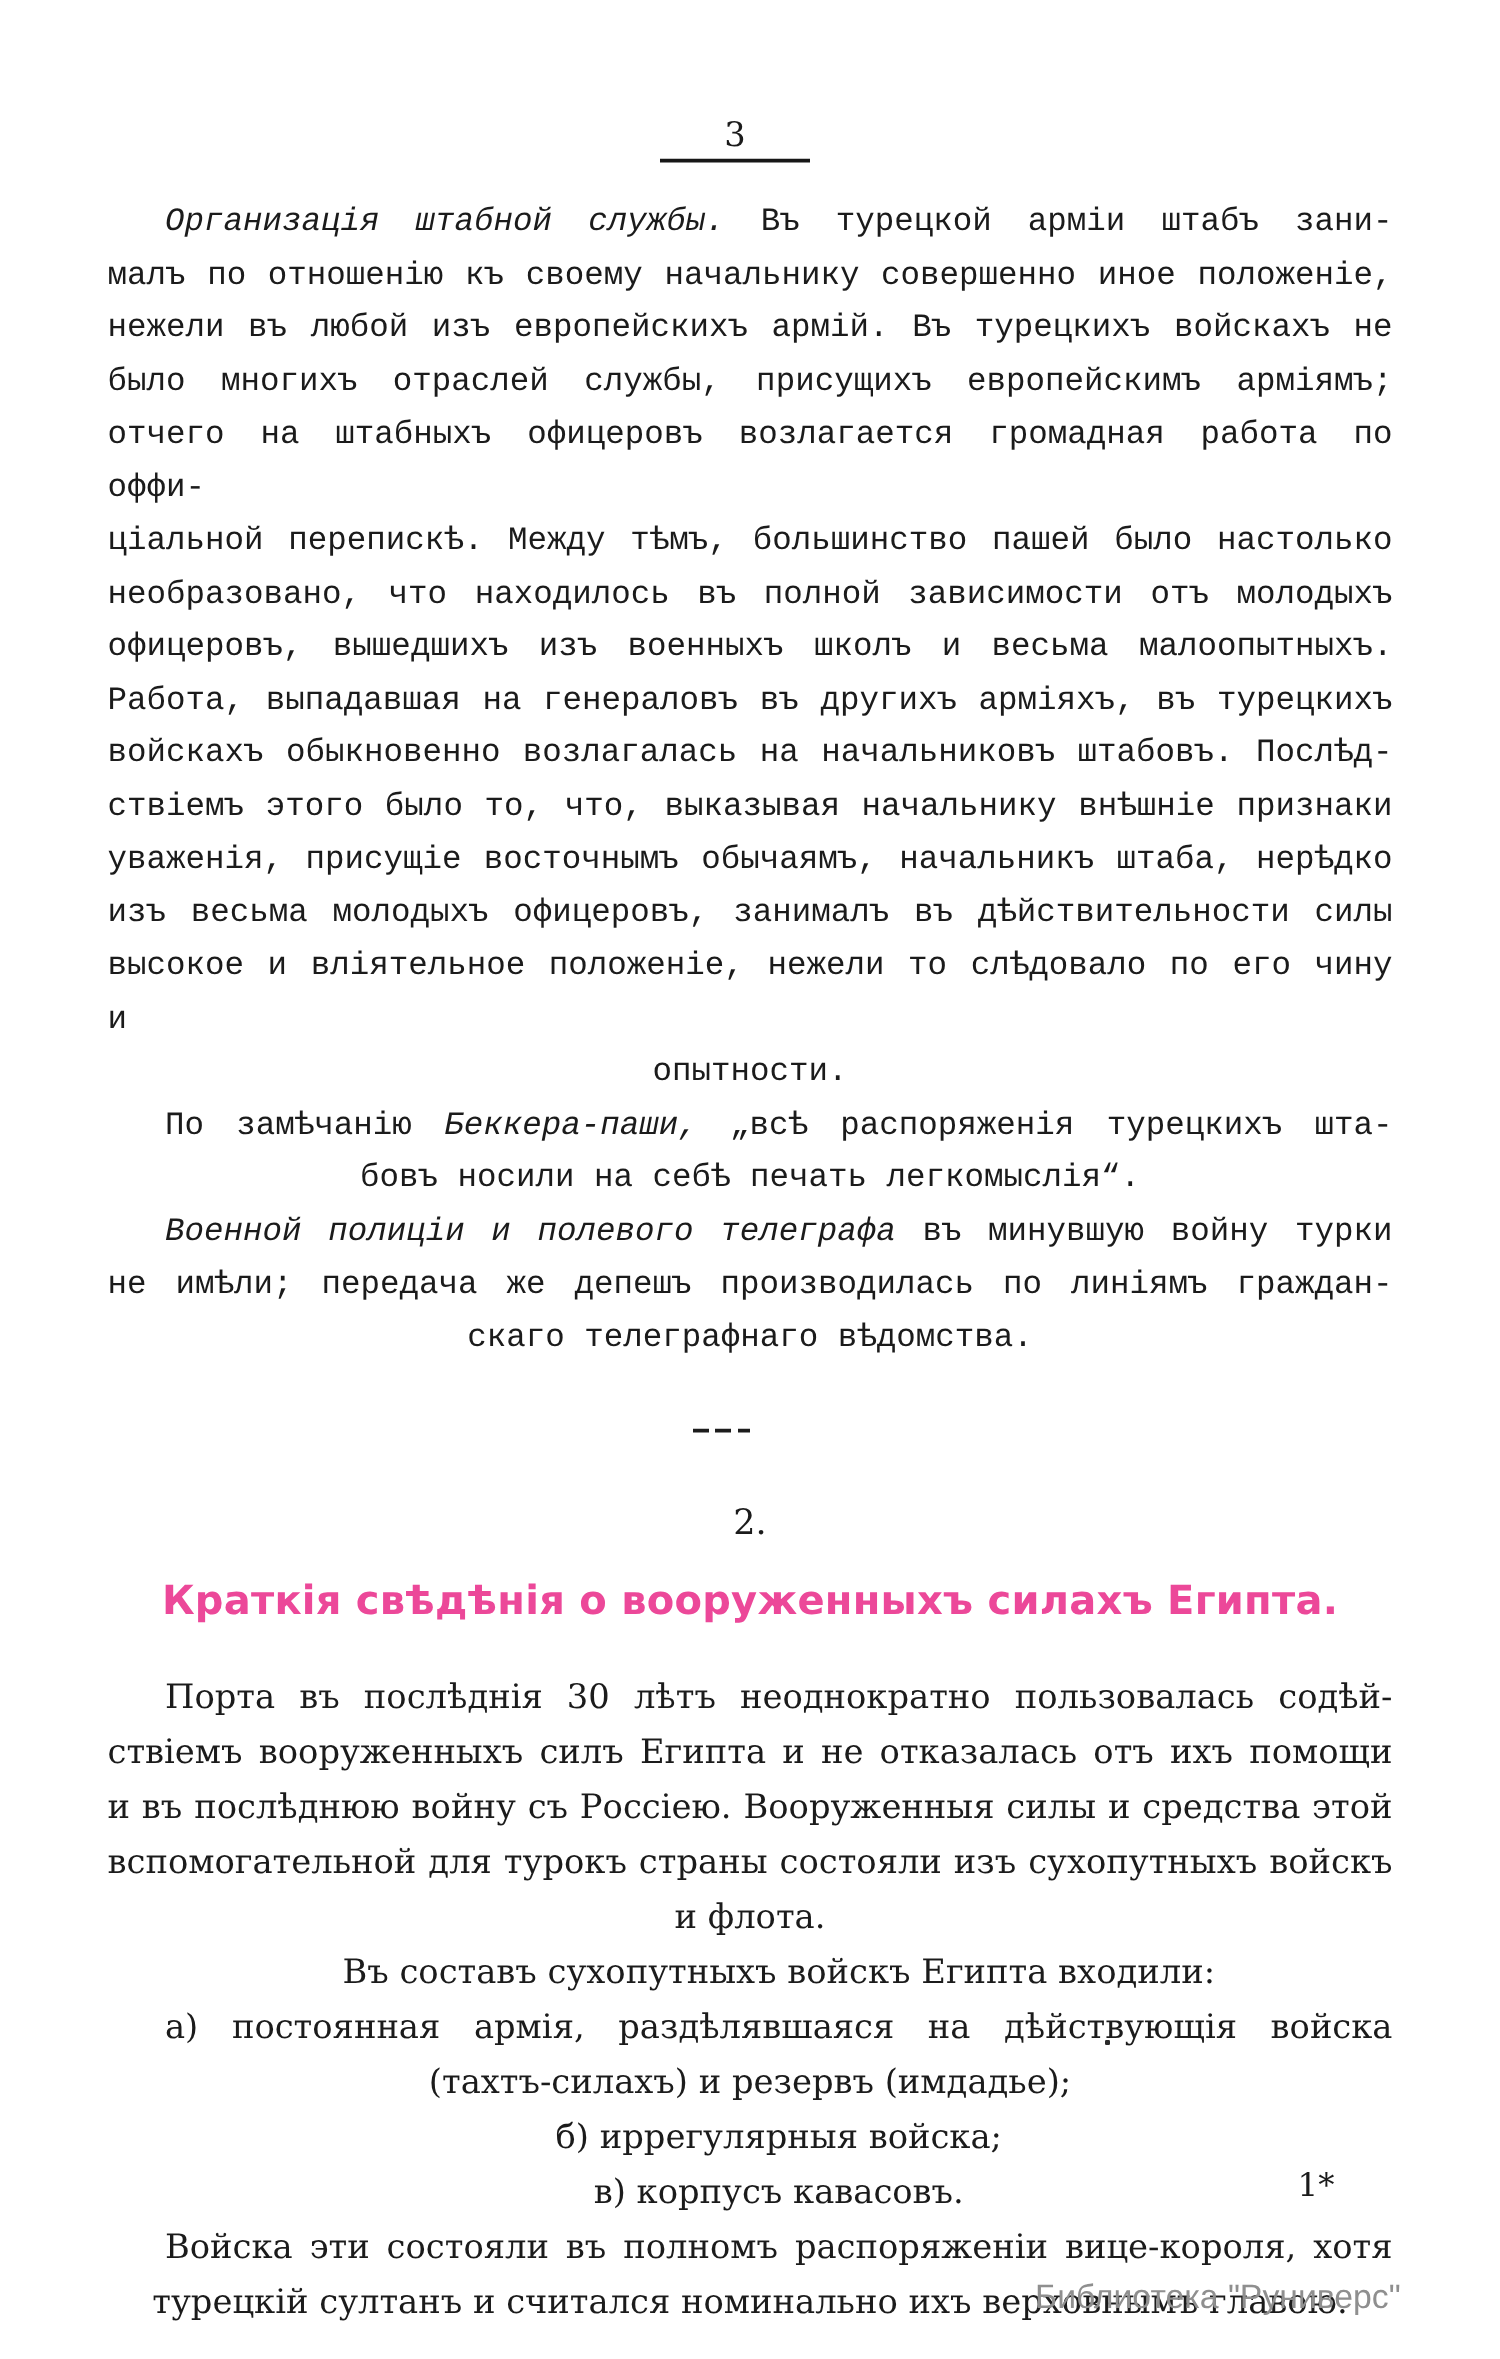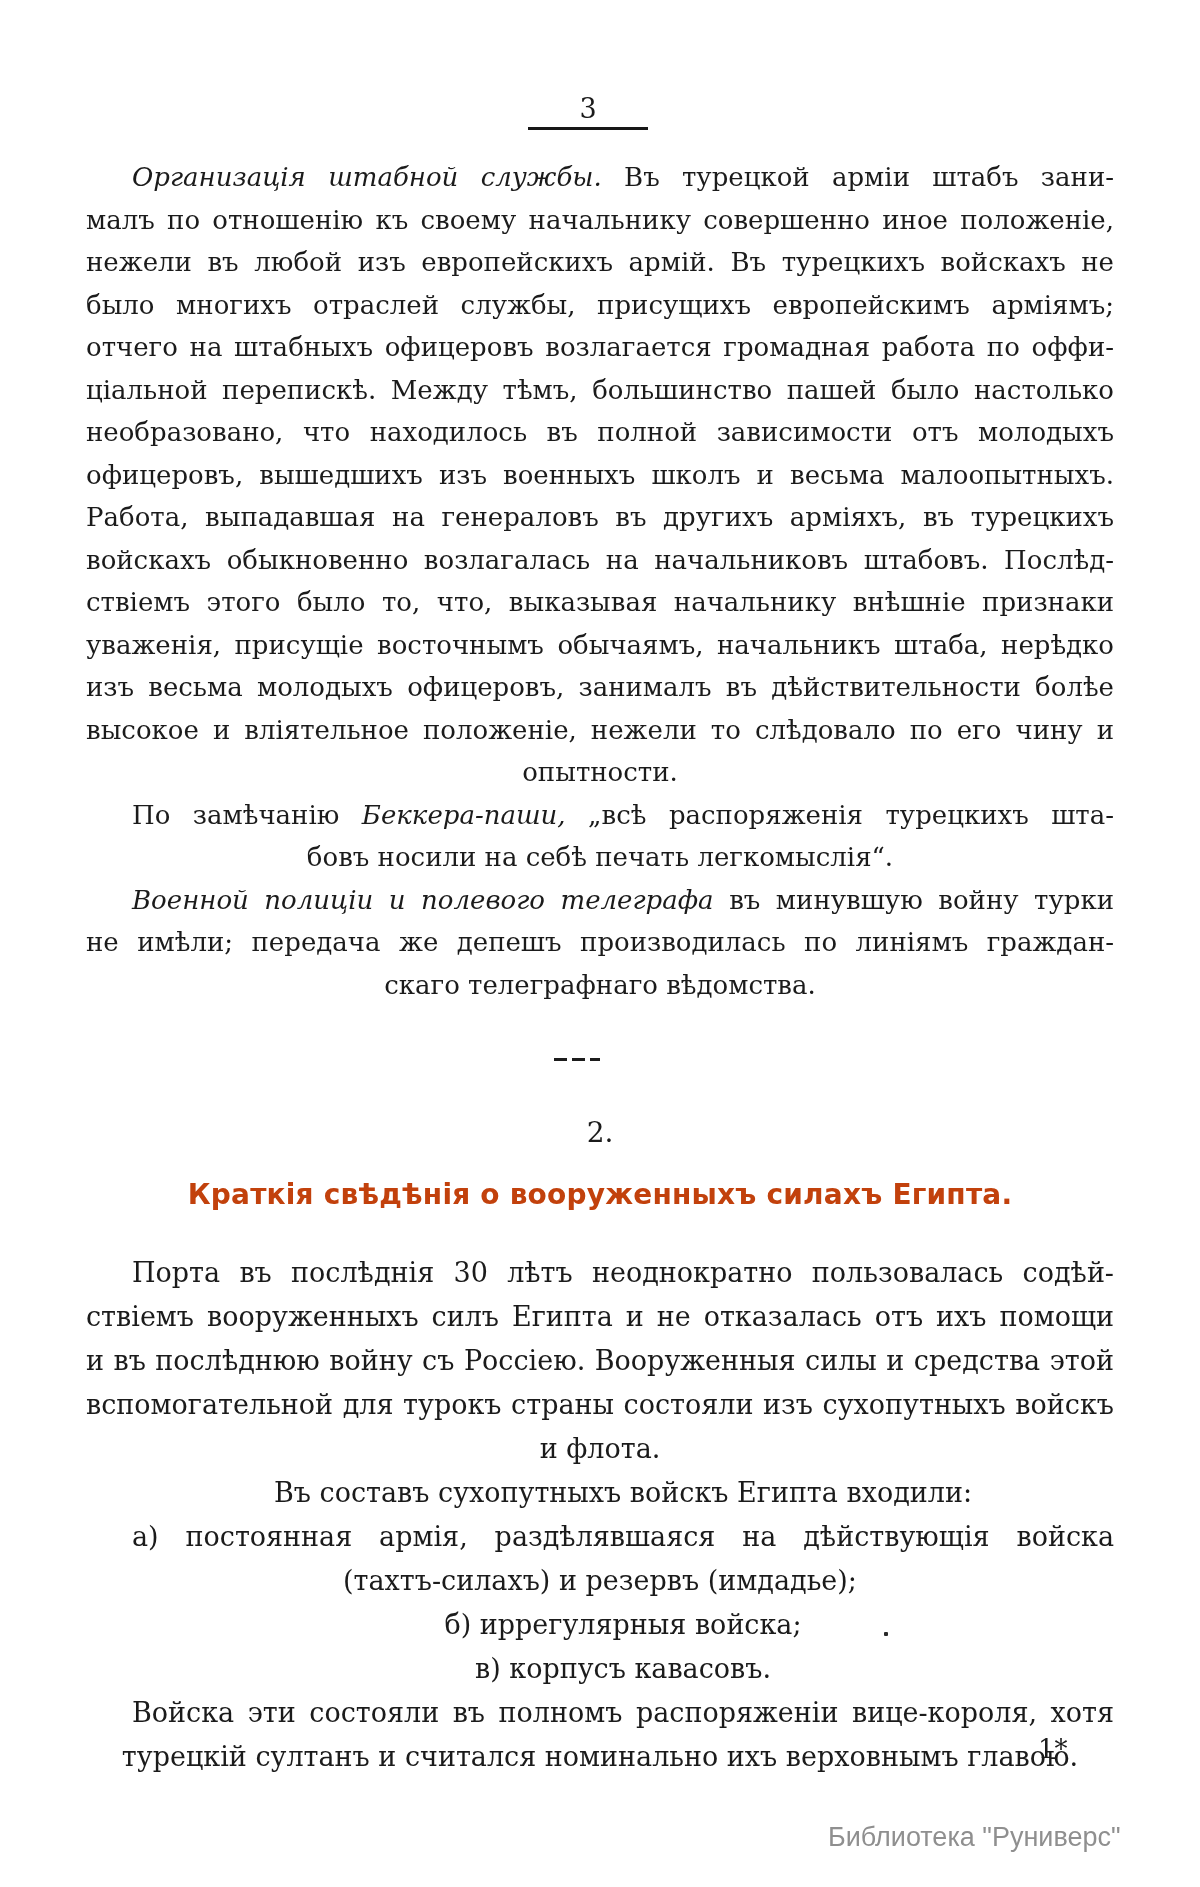--- a/index.html
+++ b/index.html
@@ -16,40 +16,40 @@
   .pagenum-wrap{
     position:absolute;left:528px;top:94px;width:120px;
     text-align:center;
   }
   .pagenum{font-size:27px;line-height:30px;display:block;}
   .pagenum-rule{height:3px;background:#171717;margin-top:3px;}
   
   .textblock{
     position:absolute;left:86px;top:156px;width:1028px;
   }
-  .sec1{font-size:26px;line-height:42.5px;}
+  .sec1{font-size:26px;line-height:42.5px;font-family:Liberation Mono, monospace;}
   .sec2-body{font-size:27px;line-height:44px;}
   .line{white-space:normal;text-align:center;}
   .line.just{text-align:justify;text-align-last:justify;}
   .line.indent{text-indent:46px;}
   .ital{font-style:italic;}
   
   .sec-divider{
     width:46px;height:3px;margin:52px 0 0 468px;
     background:repeating-linear-gradient(90deg,#1c1c1c 0 13px,rgba(0,0,0,0) 13px 18px);
   }
   .sec-number{
     margin-top:52px;text-align:center;
     font-size:28px;line-height:40px;
   }
   .sec-title{
     margin-top:22px;text-align:center;
     font-family:"DejaVu Sans","Liberation Sans",sans-serif;
-    font-weight:bold;font-size:28px;line-height:40px;
-    letter-spacing:0.2px;color:#c2410c;
+    font-weight:bold;font-size:32px;line-height:40px;
+    letter-spacing:0.2px;color:#ec4899;
   }
   .sec2-body{margin-top:36px;}
   .signature{
     position:absolute;left:1038px;top:1734px;
     font-size:26px;
   }
   .watermark{
     position:absolute;left:828px;top:1822px;
     font-family:"Liberation Sans","DejaVu Sans",sans-serif;
     font-size:27px;font-weight:500;color:#8f8f8f;
@@ -77,21 +77,21 @@
         <div class="line just"><span>нежели въ любой изъ европейскихъ армій. Въ турецкихъ войскахъ не</span></div>
         <div class="line just"><span>было многихъ отраслей службы, присущихъ европейскимъ арміямъ;</span></div>
         <div class="line just"><span>отчего на штабныхъ офицеровъ возлагается громадная работа по оффи-</span></div>
         <div class="line just"><span>ціальной перепискѣ. Между тѣмъ, большинство пашей было настолько</span></div>
         <div class="line just"><span>необразовано, что находилось въ полной зависимости отъ молодыхъ</span></div>
         <div class="line just"><span>офицеровъ, вышедшихъ изъ военныхъ школъ и весьма малоопытныхъ.</span></div>
         <div class="line just"><span>Работа, выпадавшая на генераловъ въ другихъ арміяхъ, въ турецкихъ</span></div>
         <div class="line just"><span>войскахъ обыкновенно возлагалась на начальниковъ штабовъ. Послѣд-</span></div>
         <div class="line just"><span>ствіемъ этого было то, что, выказывая начальнику внѣшніе признаки</span></div>
         <div class="line just"><span>уваженія, присущіе восточнымъ обычаямъ, начальникъ штаба, нерѣдко</span></div>
-        <div class="line just"><span>изъ весьма молодыхъ офицеровъ, занималъ въ дѣйствительности болѣе</span></div>
+        <div class="line just"><span>изъ весьма молодыхъ офицеровъ, занималъ въ дѣйствительности силы</span></div>
         <div class="line just"><span>высокое и вліятельное положеніе, нежели то слѣдовало по его чину и</span></div>
         <div class="line"><span>опытности.</span></div>
         <div class="line just indent"><span>По замѣчанію </span><span class="ital">Беккера-паши,</span><span> „всѣ распоряженія турецкихъ шта-</span></div>
         <div class="line"><span>бовъ носили на себѣ печать легкомыслія“.</span></div>
         <div class="line just indent"><span class="ital">Военной полиціи и полевого телеграфа</span><span> въ минувшую войну турки</span></div>
         <div class="line just"><span>не имѣли; передача же депешъ производилась по линіямъ граждан-</span></div>
         <div class="line"><span>скаго телеграфнаго вѣдомства.</span></div>
       </div>
 
     <div class="sec-divider"></div>

